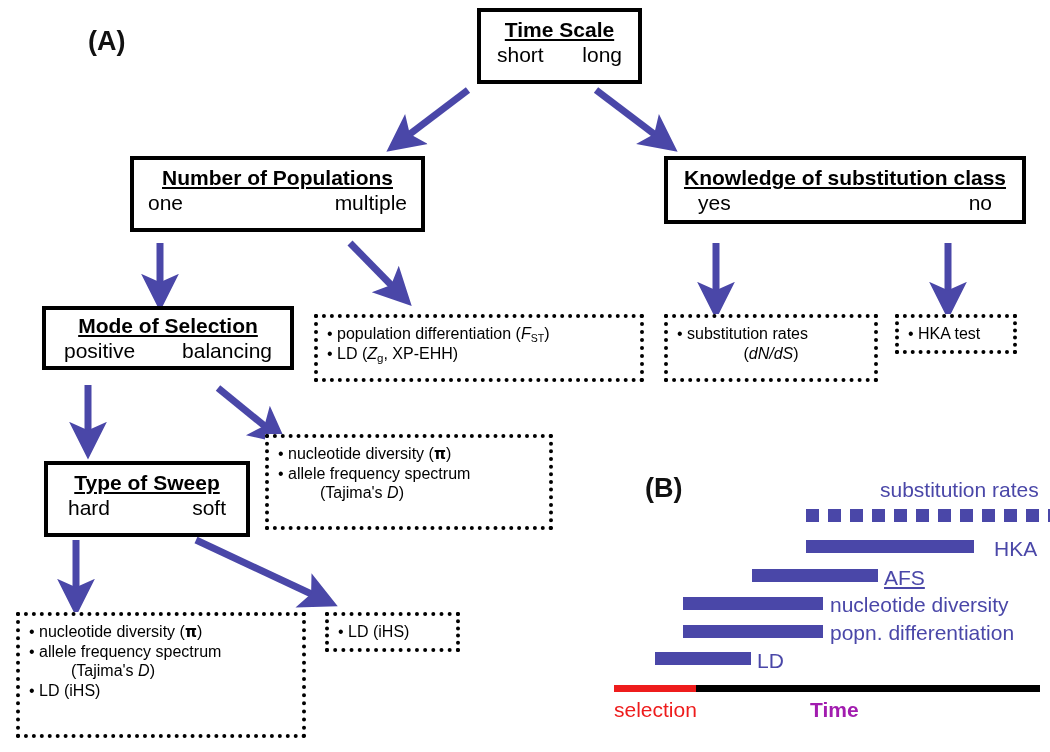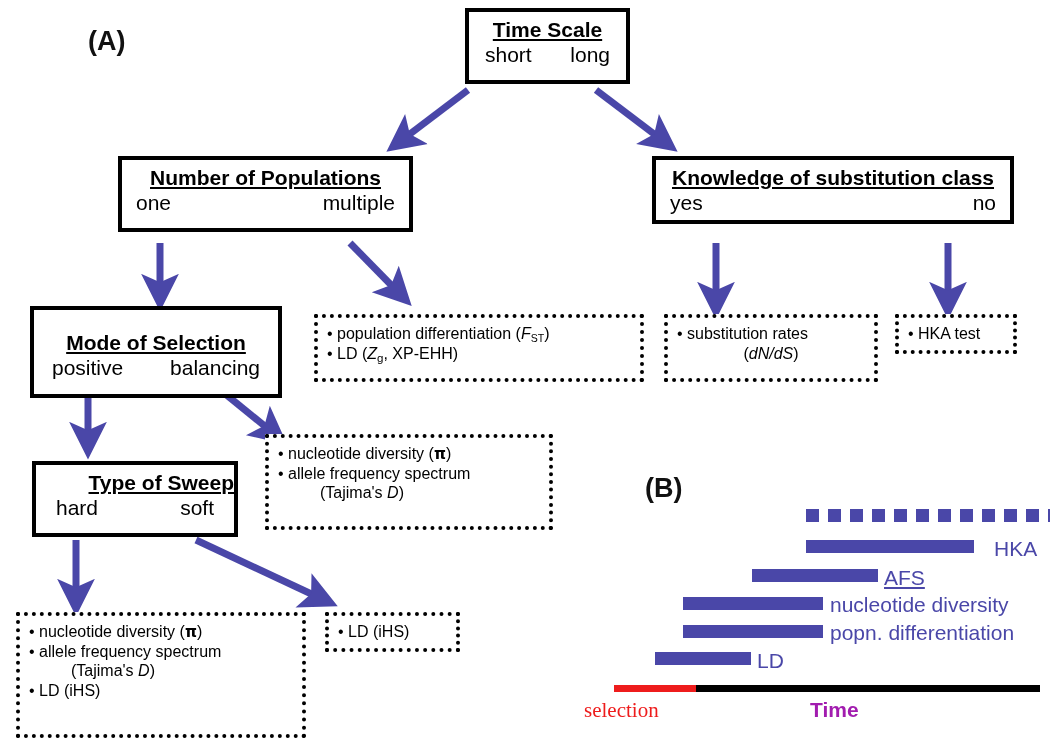--- a/index.html
+++ b/index.html
@@ -23,41 +23,42 @@
     letter-spacing: 0px;
   }
   
   .qbox {
     position: absolute;
     border: 4px solid #000000;
     background: #ffffff;
     box-sizing: border-box;
     text-align: center;
     color: #000000;
+    margin-left: 12px;
   }
   .qbox .qtitle {
     font-weight: bold;
     font-size: 21px;
     text-decoration: underline;
     text-underline-offset: 2px;
     line-height: 1.12;
     white-space: nowrap;
     display: inline-block;
   }
   .qbox .qopts {
     display: flex;
     justify-content: space-between;
     font-size: 21px;
     line-height: 1.12;
     margin-top: 1px;
     white-space: nowrap;
   }
   .qbox .qopts.pad-a { padding: 0 20px; }
   .qbox .qopts.pad-b { padding: 0 14px; }
-  .qbox .qopts.pad-c { padding: 0 14px; }
+  .qbox .qopts.pad-c { padding: 0 30px; }
   .qbox .qopts.pad-d { padding: 0 18px; }
   .qbox .qopts.pad-e { padding: 0 16px; }
 
   
   .dbox {
     position: absolute;
     border: 4px dotted #000000;
     background: #ffffff;
     box-sizing: border-box;
     color: #000000;
@@ -185,29 +186,29 @@
   </div>
 
   <div class="qbox" style="left:652px; top:156px; width:362px; height:68px; padding-top:6px;">
     <div class="qtitle">Knowledge of substitution class</div>
     <div class="qopts pad-c">
       <span>yes</span>
       <span>no</span>
     </div>
   </div>
 
-  <div class="qbox" style="left:30px; top:306px; width:252px; height:92px; padding-top:21px;">
+  <div class="qbox" style="left:30px; top:306px; width:252px; height:64px; padding-top:4px;">
     <div class="qtitle">Mode of Selection</div>
     <div class="qopts pad-d">
       <span>positive</span>
       <span>balancing</span>
     </div>
   </div>
 
-  <div class="qbox" style="left:32px; top:461px; width:206px; height:76px; padding-top:6px;text-align:right;">
+  <div class="qbox" style="left:32px; top:461px; width:206px; height:76px; padding-top:6px;">
     <div class="qtitle">Type of Sweep</div>
     <div class="qopts pad-a">
       <span>hard</span>
       <span>soft</span>
     </div>
   </div>
 
   <div class="dbox" style="left:314px; top:314px; width:330px; height:68px;">
     <div class="line">
       <span>• population differentiation (</span><span class="ital">F</span><span class="smallcapsub">ST</span><span>)</span>
@@ -248,36 +249,37 @@
     </div>
     <div class="line">• LD (iHS)</div>
   </div>
 
   <div class="dbox" style="left:325px; top:612px; width:135px; height:40px;">
     <div class="line">• LD (iHS)</div>
   </div>
 
   <div class="panel-label" style="left:645px; top:473px;">(B)</div>
 
+  <div class="blabel" style="left:880px; top:479px;">substitution rates</div>
   <div class="bbar-dotted" style="left:806px; top:509px; width:244px;"></div>
 
   <div class="bbar" style="left:806px; top:540px; width:168px;"></div>
   <div class="blabel" style="left:982px; top:538px;margin-left:12px;">HKA</div>
 
   <div class="bbar" style="left:752px; top:569px; width:126px;"></div>
   <div class="blabel" style="left:884px; top:567px;text-decoration:underline;">AFS</div>
 
   <div class="bbar" style="left:683px; top:597px; width:140px;"></div>
   <div class="blabel" style="left:830px; top:594px;">nucleotide diversity</div>
 
   <div class="bbar" style="left:683px; top:625px; width:140px;"></div>
   <div class="blabel" style="left:830px; top:622px;">popn. differentiation</div>
 
   <div class="bbar" style="left:655px; top:652px; width:96px;"></div>
   <div class="blabel" style="left:757px; top:650px;">LD</div>
 
   <div class="axis-red" style="left:614px; top:685px; width:84px;"></div>
   <div class="axis-black" style="left:696px; top:685px; width:344px;"></div>
 
-  <div class="axis-label-selection" style="left:584px; top:698px;font-family:Liberation Serif, serif;">selection</div>
+  <div class="axis-label-selection" style="left:614px; top:698px;">selection</div>
   <div class="axis-label-time" style="left:810px; top:698px;">Time</div>
 
 </div>
 
 </body></html>

